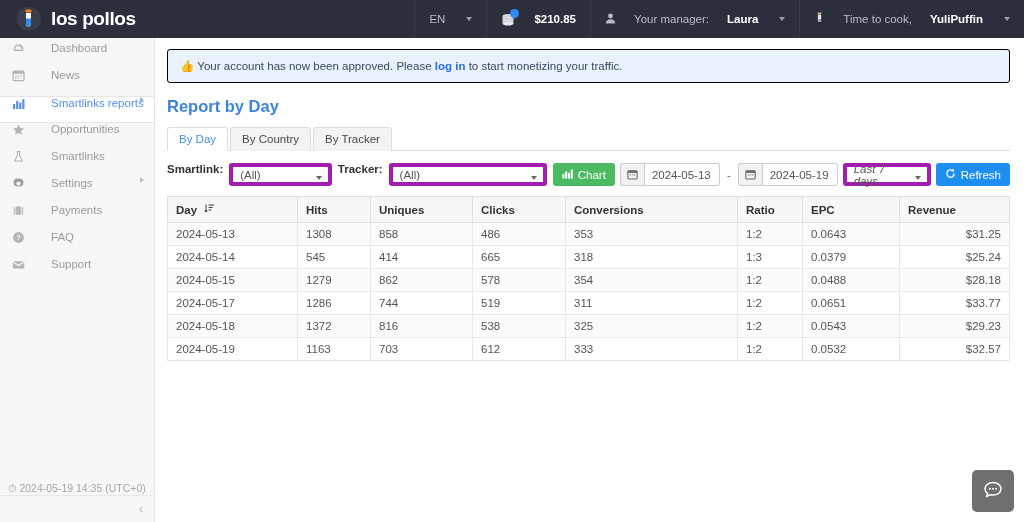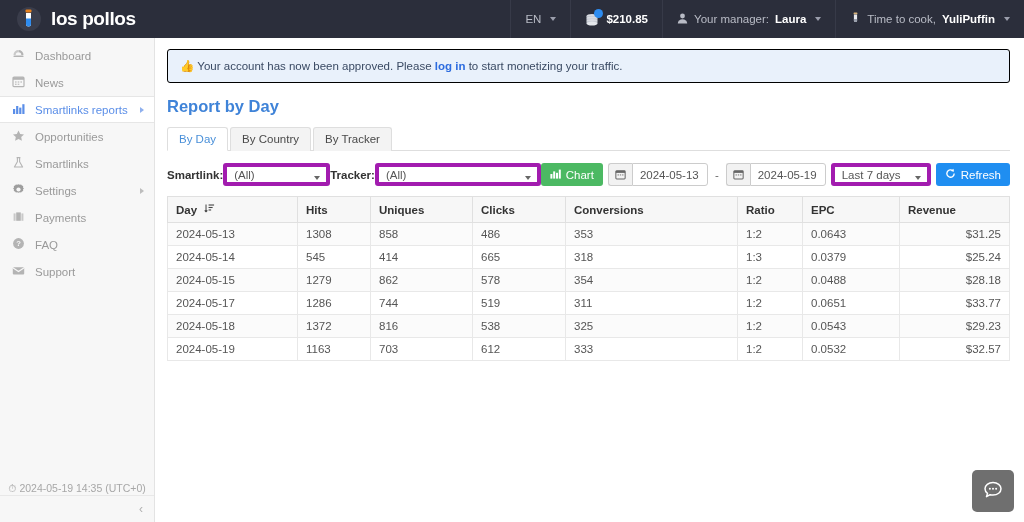--- a/index.html
+++ b/index.html
@@ -22,21 +22,21 @@
     padding: 0 14px 0 16px; width: 155px;
   }
   .brand-mark {
     position: relative; width: 26px; height: 26px;
   }
   .brand-text {
     color: #fff; font-size: 19px; font-weight: bold; letter-spacing: -0.4px;
   }
   .topbar-spacer { flex: 1; }
   .tb-item {
-    display: flex; align-items: center; gap: 6px;
+    display: flex; align-items: center; gap: 18px;
     padding: 0 14px; color: #b9bcc6; font-size: 11.5px;
     border-left: 1px solid #373a48; cursor: pointer; white-space: nowrap;
   }
   .tb-item .strong { color: #ffffff; font-weight: bold; }
   .caret-d {
     display: inline-block; width: 0; height: 0; margin-left: 3px;
     border-left: 3.5px solid transparent; border-right: 3.5px solid transparent;
     border-top: 4px solid #9b9eac;
   }
   .coin-wrap { position: relative; width: 15px; height: 15px; }
@@ -45,23 +45,23 @@
     background: #2d8cf0; border-radius: 50%;
   }
 
   
   .sidebar {
     position: absolute; top: 38px; left: 0; width: 155px; height: 484px;
     background: #f7f7f7; border-right: 1px solid #e3e3e3;
   }
   .nav { padding-top: 4px; }
   .nav-item {
-    position: relative; display: flex; align-items: center;
+    position: relative; display: flex; align-items: flex-start;
     height: 27px; padding: 0 10px 0 11px; color: #9a9a9a;
-    font-size: 11.5px; cursor: pointer; gap: 9px;
+    font-size: 11.5px; cursor: pointer; gap: 25px;
   }
   .nav-item .ic { width: 15px; text-align: center; flex: 0 0 15px; color: #b4b4b4; font-size: 12px; line-height: 1; }
   .nav-item.active {
     background: #ffffff; color: #5a8ee8;
     border-top: 1px solid #e6e6e6; border-bottom: 1px solid #e6e6e6;
   }
   .nav-item.active .ic { color: #5a8ee8; }
   .nav-arrow {
     position: absolute; right: 10px; width: 0; height: 0;
     border-top: 3.5px solid transparent; border-bottom: 3.5px solid transparent;
@@ -97,37 +97,37 @@
   .tabs { display: flex; border-bottom: 1px solid #dedede; margin-bottom: 12px; }
   .tab {
     padding: 5px 11px 5px 11px; font-size: 11.5px; color: #4a4a4a;
     background: #f3f3f3; border: 1px solid #dedede; border-bottom: none;
     border-radius: 3px 3px 0 0; margin-right: 2px; margin-bottom: -1px; cursor: pointer;
   }
   .tab.active { background: #ffffff; color: #4a90d9; border-bottom: 1px solid #ffffff; }
 
   
   .filterbar {
-    display: flex; align-items: center; margin-bottom: 10px;
+    display: flex; gap: 6px; margin-bottom: 10px;
     font-size: 11.5px; color: #333;
   }
   .flabel { font-weight: bold; color: #333; }
   .sel {
     position: relative; height: 23px; border: 4px solid #a21caf; border-radius: 3px;
     background: #fff; display: flex; align-items: center;
     padding: 0 16px 0 7px; color: #555; font-size: 11.5px; cursor: pointer;
   }
   .sel::after {
     content: ""; position: absolute; right: 6px; top: 9px;
     width: 0; height: 0; border-left: 3px solid transparent;
     border-right: 3px solid transparent; border-top: 4px solid #666;
   }
   .sel.smartlink { width: 125px; }
   .sel.tracker { width: 198px; }
-  .sel.range { width: 100px; }
+  .sel.range { width: 88px; font-style: italic; }
   .fr-right { margin-left: auto; display: flex; align-items: center; gap: 5px; }
   .btn {
     height: 23px; border-radius: 3px; display: flex; align-items: center;
     gap: 5px; padding: 0 9px; font-size: 11.5px; cursor: pointer; color: #fff; border: none;
   }
   .btn-chart { background: #4cb963; }
   .btn-refresh { background: #1f8ef1; }
   .date-group { display: flex; align-items: stretch; height: 23px; }
   .date-ic {
     width: 24px; border: 1px solid #ccc; border-right: none;

